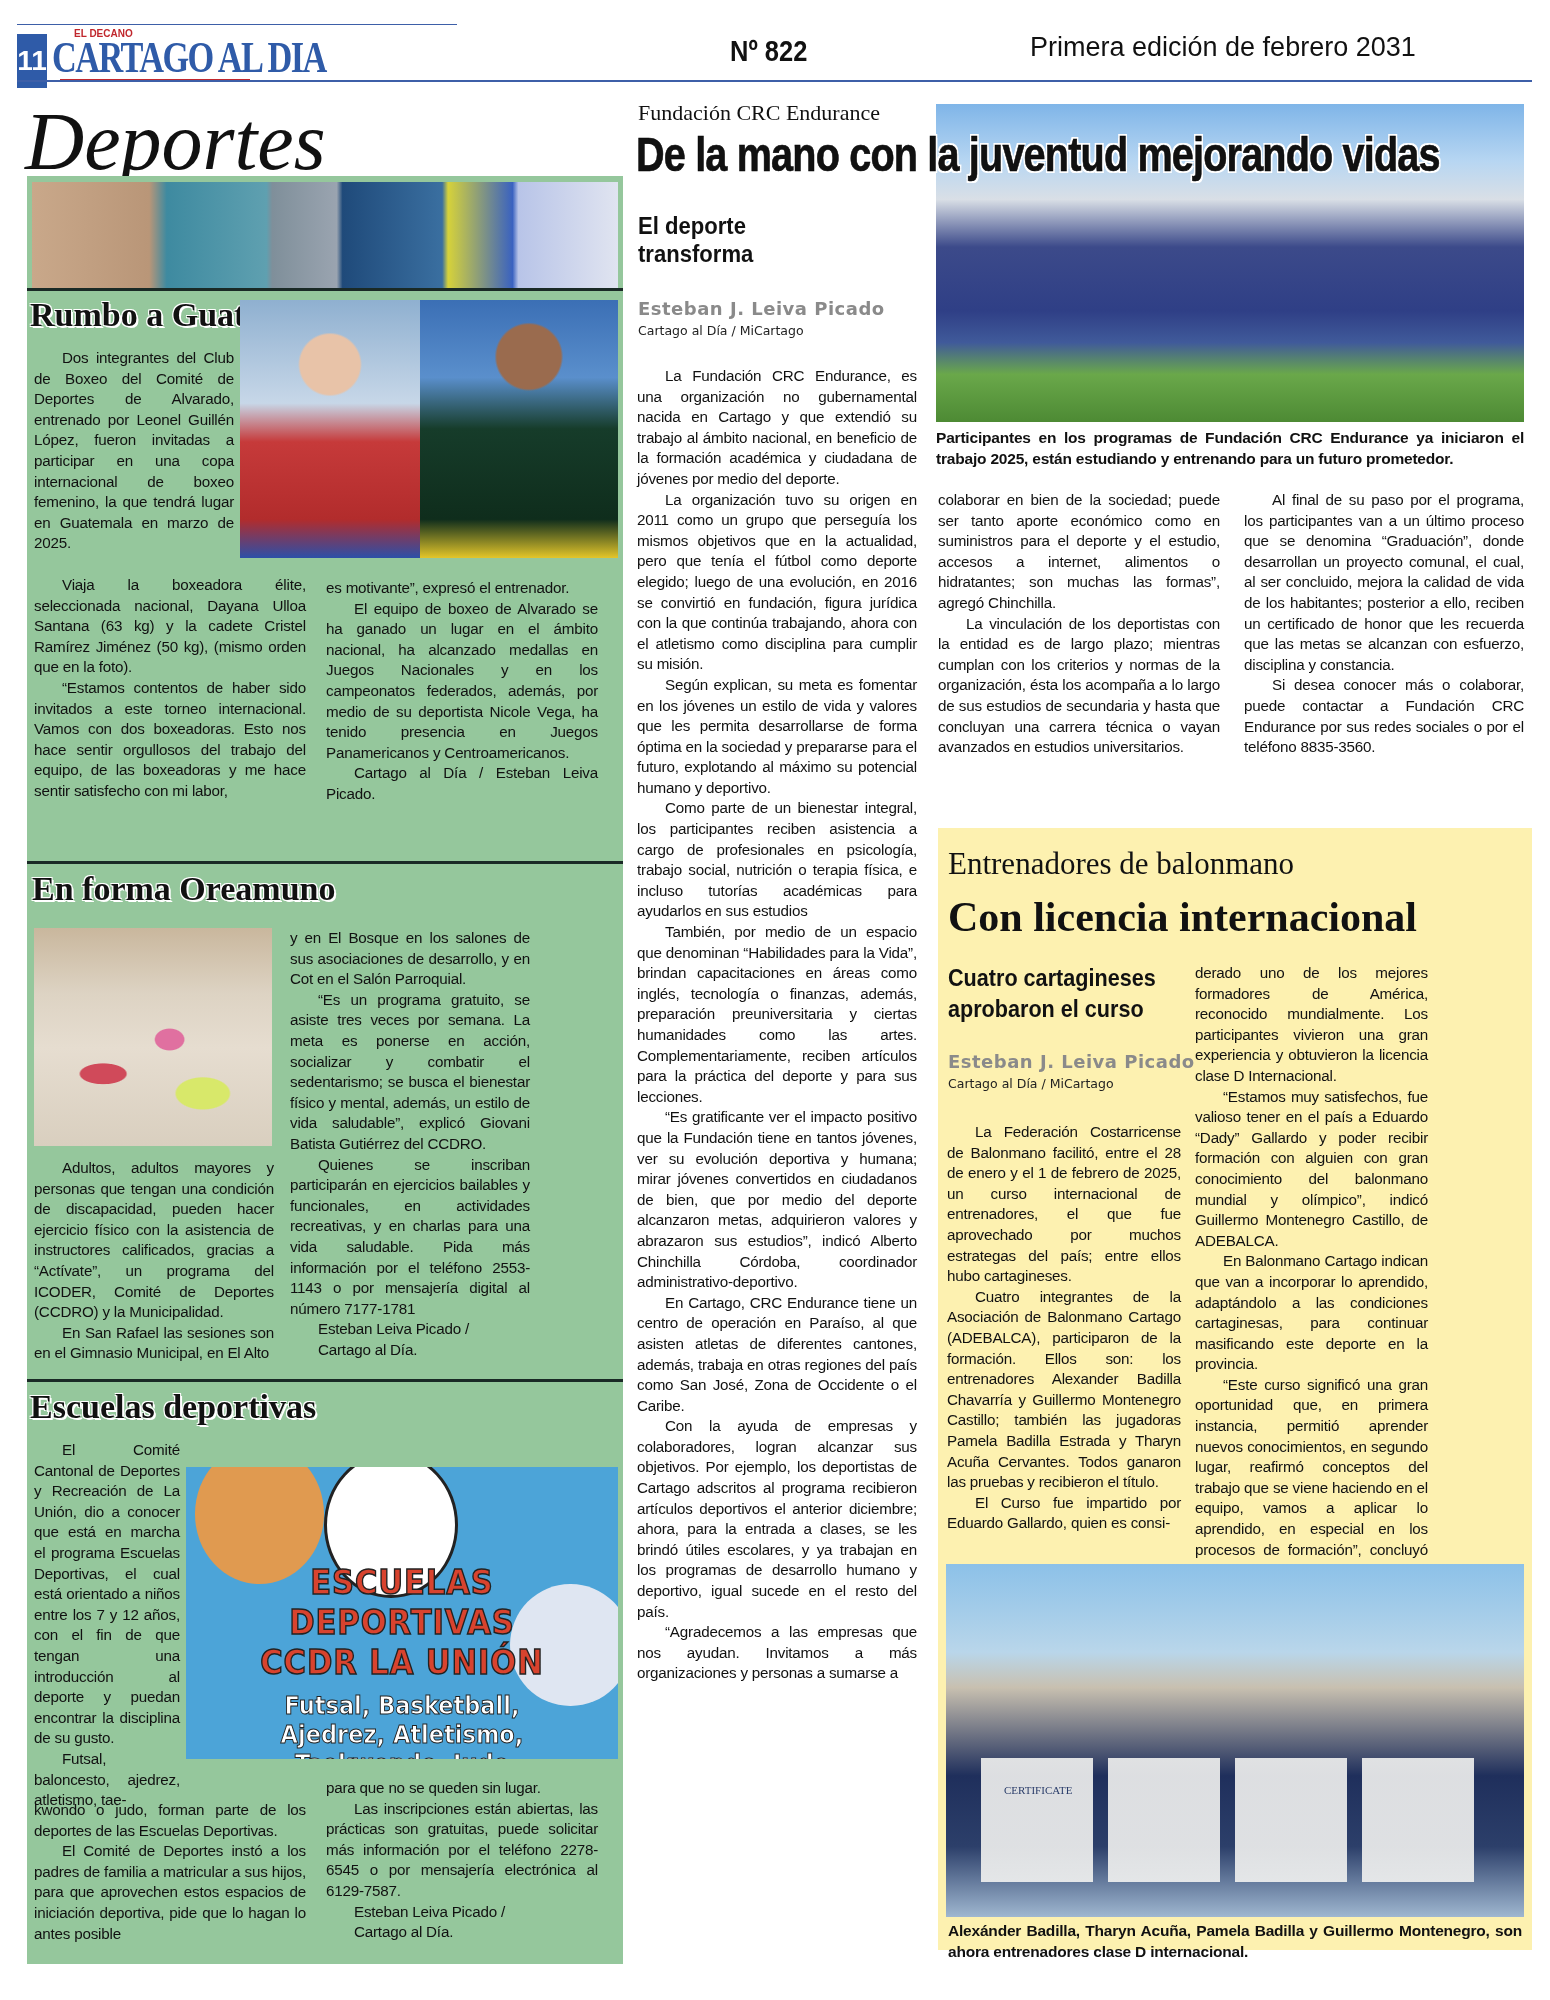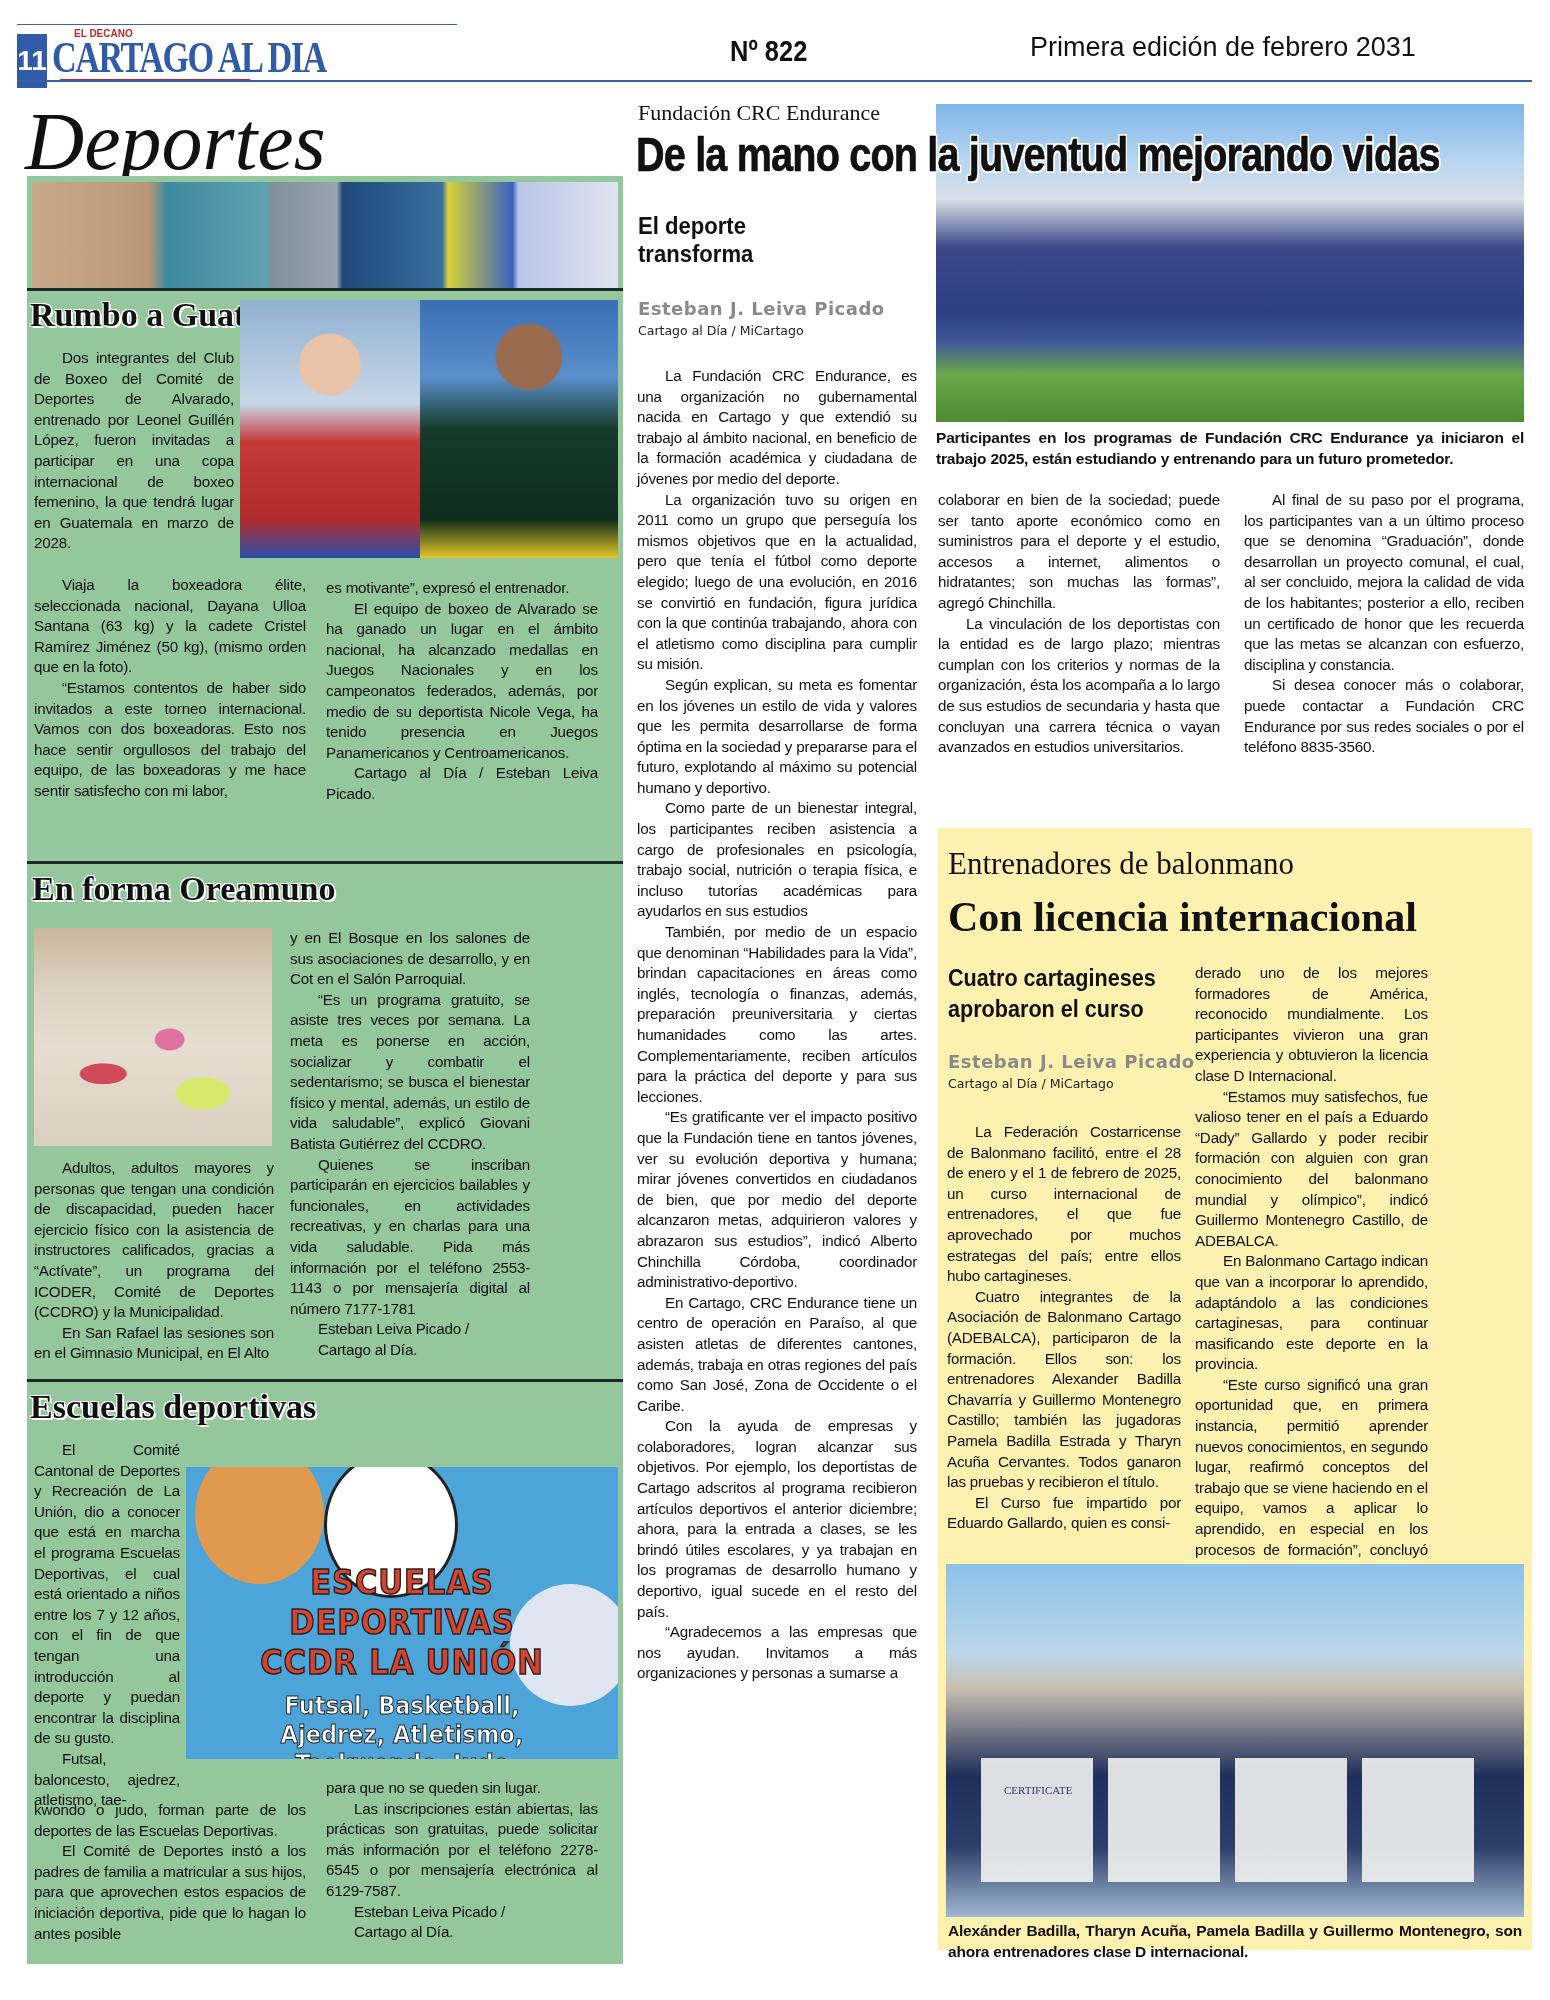--- a/index.html
+++ b/index.html
@@ -79,21 +79,21 @@
 <div class="abs green" style="left:27px; top:176px; width:596px; height:1788px;"></div>
 
 <div class="photo ph-strip" style="left:32px; top:182px; width:586px; height:106px;"></div>
 <div class="divider-dark" style="top:288px;"></div>
 
 <div class="abs story-title" style="left:30px; top:298px;">Rumbo a Guatemala</div>
 <div class="photo ph-boxer1" style="left:240px; top:300px; width:180px; height:258px;"></div>
 <div class="photo ph-boxer2" style="left:420px; top:300px; width:198px; height:258px;"></div>
 
 <div class="abs col" style="left:34px; top:348px; width:200px;">
-  <p>Dos integrantes del Club de Boxeo del Comité de Deportes de Alvarado, entrenado por Leonel Guillén López, fueron invitadas a participar en una copa internacional de boxeo femenino, la que tendrá lugar en Guatemala en marzo de 2028.</p>
+  <p>Dos integrantes del Club de Boxeo del Comité de Deportes de Alvarado, entrenado por Leonel Guillén López, fueron invitadas a participar en una copa internacional de boxeo femenino, la que tendrá lugar en Guatemala en marzo de 2025.</p>
 </div>
 <div class="abs col" style="left:34px; top:575px; width:272px;">
   <p>Viaja la boxeadora élite, seleccionada nacional, Dayana Ulloa Santana (63 kg) y la cadete Cristel Ramírez Jiménez (50 kg), (mismo orden que en la foto).</p>
   <p>“Estamos contentos de haber sido invitados a este torneo internacional. Vamos con dos boxeadoras. Esto nos hace sentir orgullosos del trabajo del equipo, de las boxeadoras y me hace sentir satisfecho con mi labor,</p>
 </div>
 <div class="abs col" style="left:326px; top:578px; width:272px;">
   <p class="noindent">es motivante”, expresó el entrenador.</p>
   <p>El equipo de boxeo de Alvarado se ha ganado un lugar en el ámbito nacional, ha alcanzado medallas en Juegos Nacionales y en los campeonatos federados, además, por medio de su deportista Nicole Vega, ha tenido presencia en Juegos Panamericanos y Centroamericanos.</p>
   <p>Cartago al Día / Esteban Leiva Picado.</p>
 </div>

